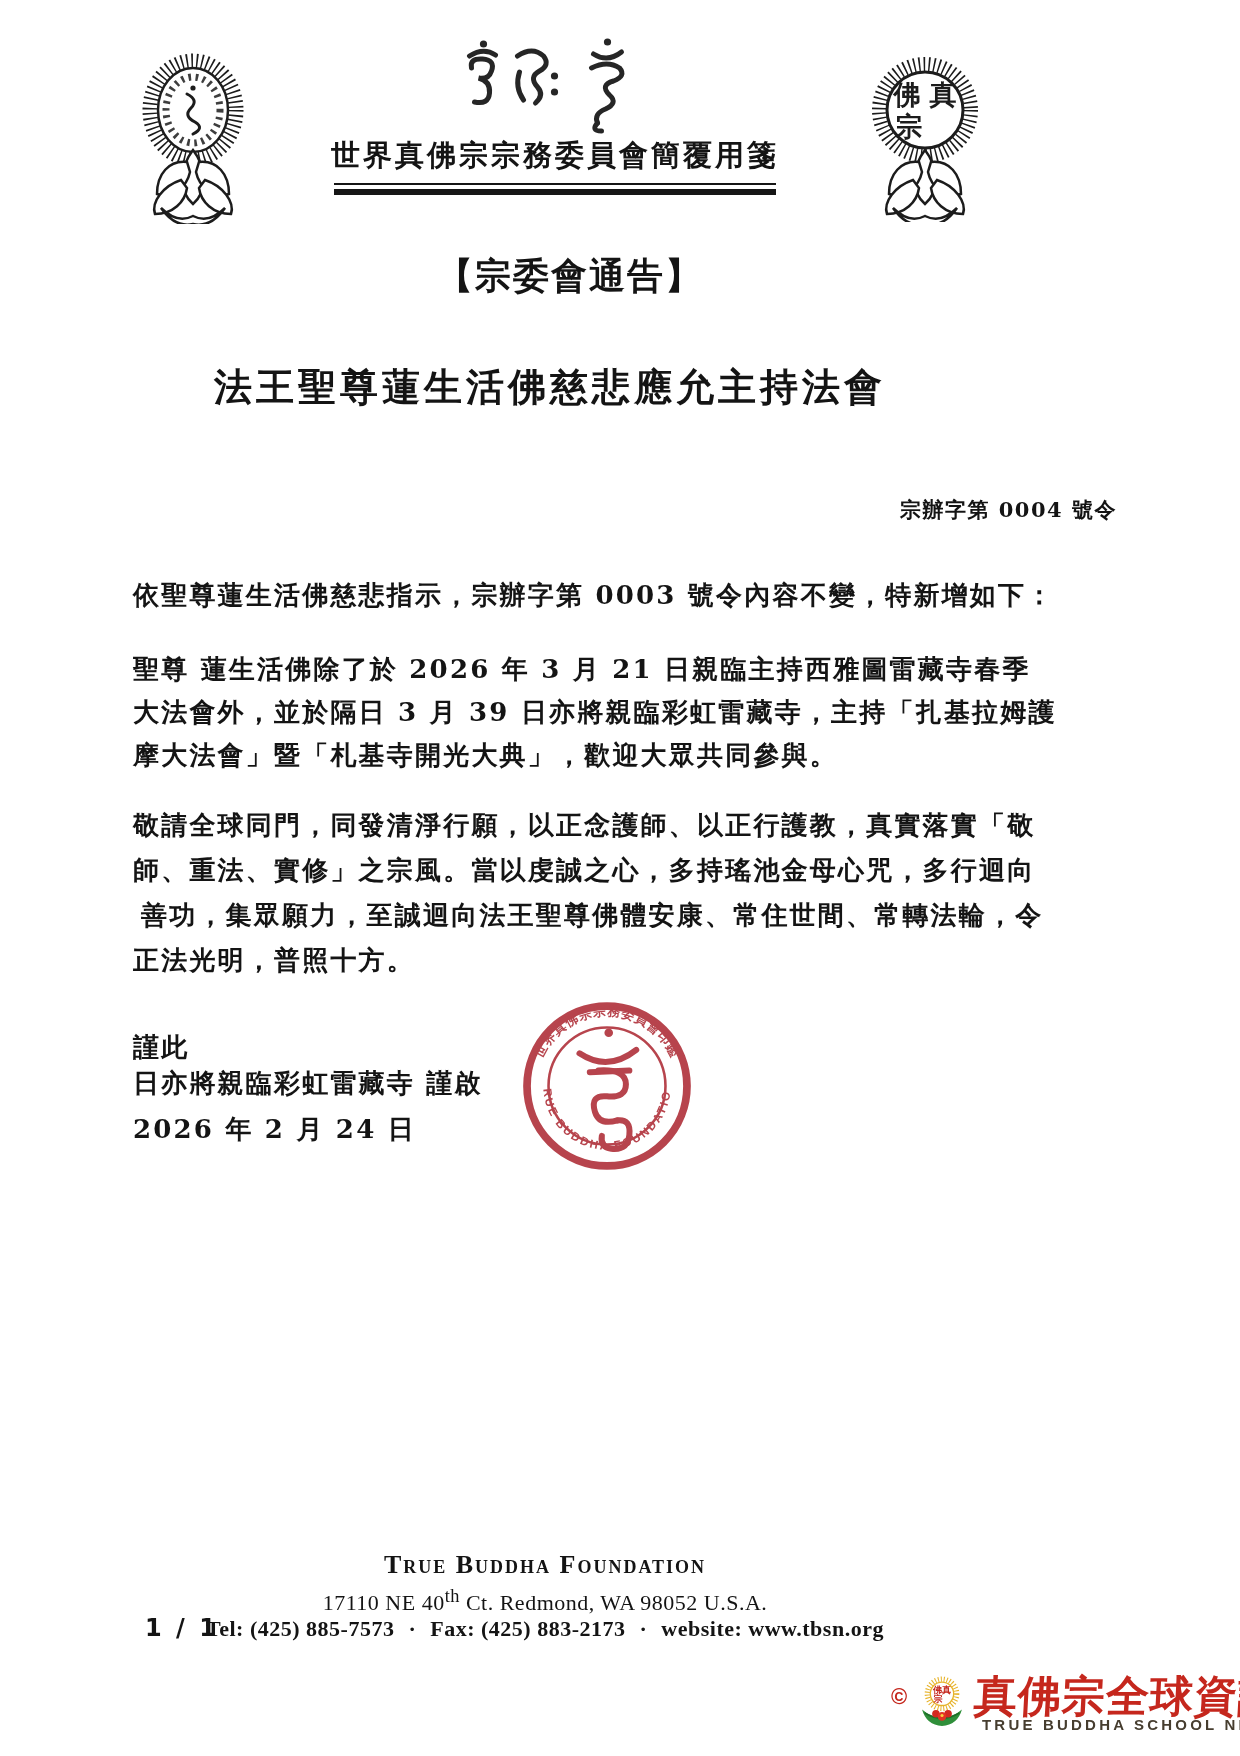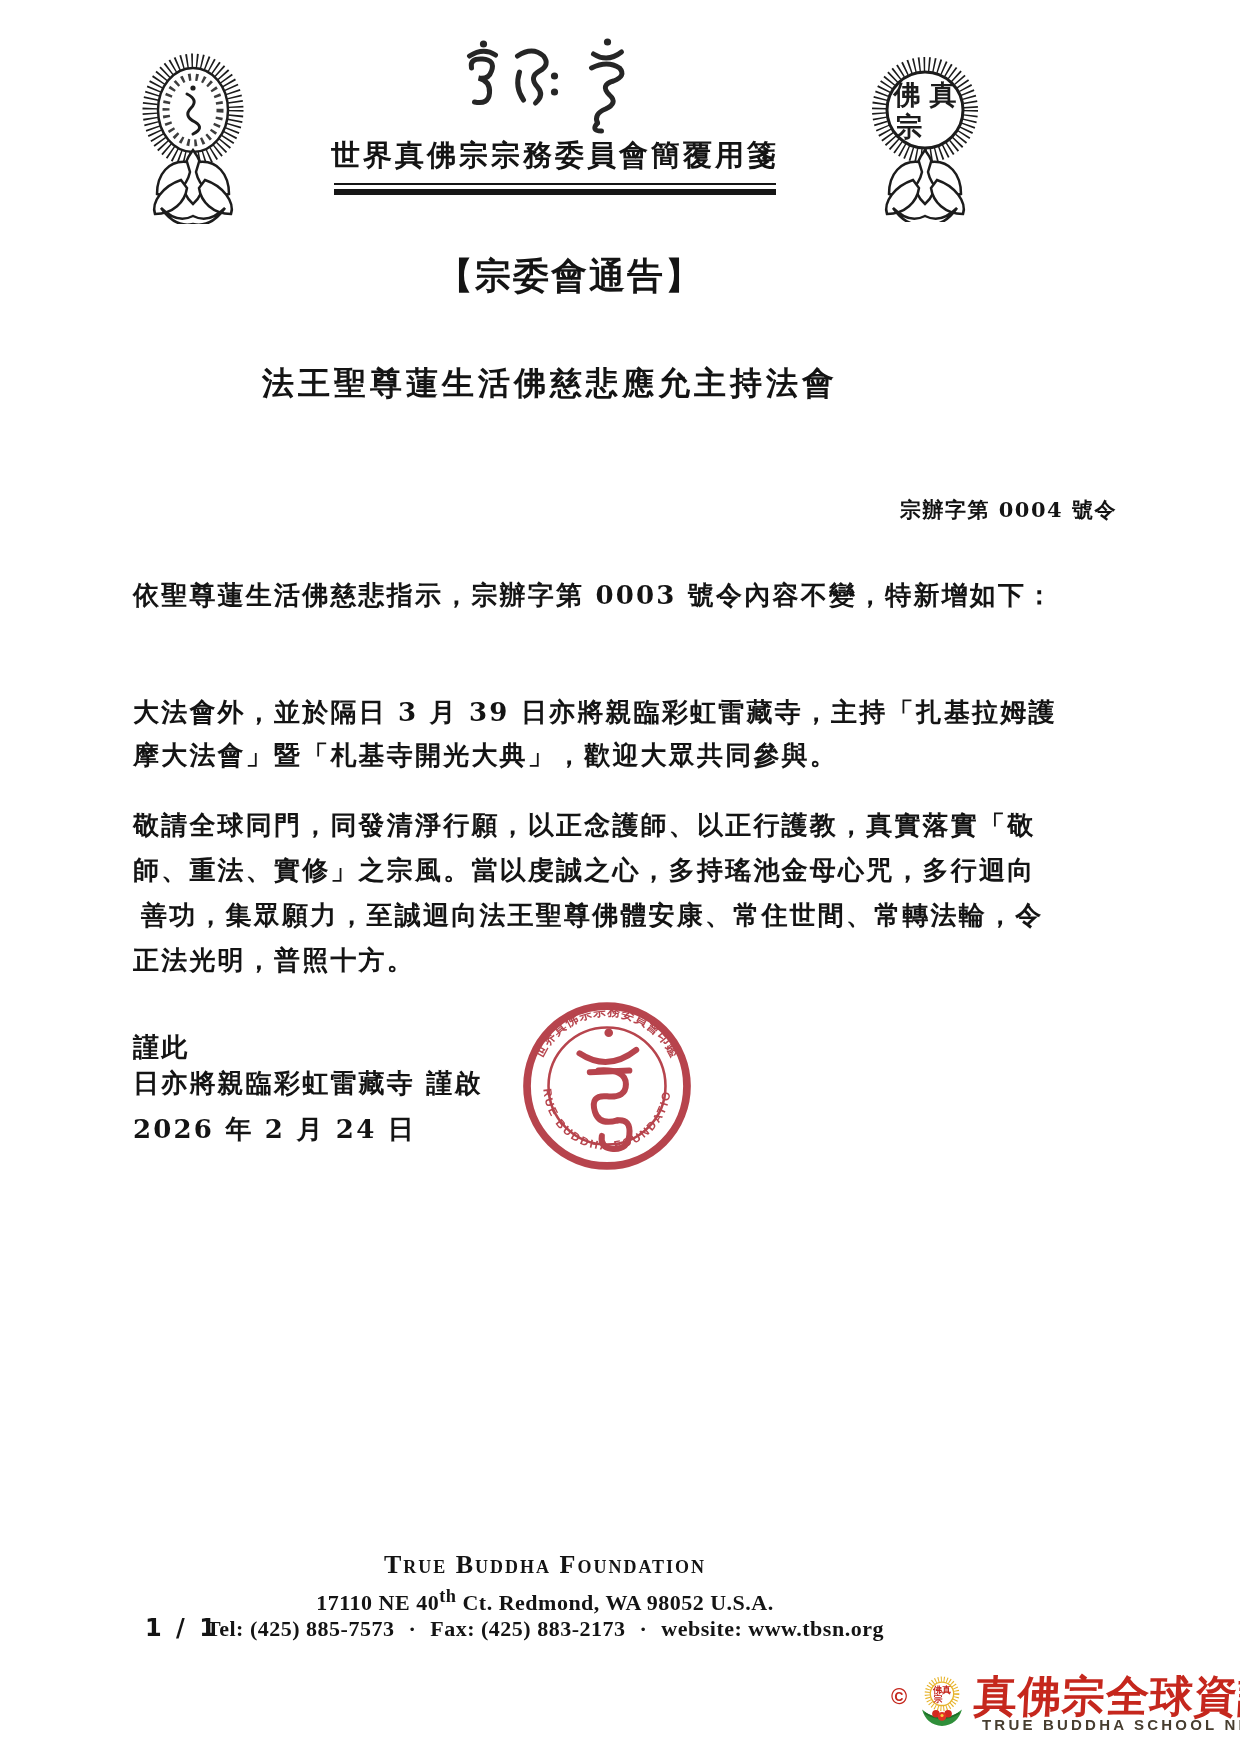--- a/index.html
+++ b/index.html
@@ -9,36 +9,36 @@
 
   
   .lh-center{left:300px;top:34px;width:510px;text-align:center;}
   .lh-title{font-size:29px;font-weight:600;letter-spacing:3px;white-space:nowrap;margin-top:2px;}
   .lh-rule{margin:7px auto 0;width:442px;height:4px;border-top:2px solid #161616;border-bottom:6px solid #161616;}
 
   
   .notice-heading{left:0;top:252px;width:1140px;text-align:center;
         font-size:36px;font-weight:bold;letter-spacing:2px;}
   .notice-subject{left:0;top:362px;width:1100px;text-align:center;
-        font-size:32px;font-weight:bold;letter-spacing:4px;white-space:nowrap;}
+        font-size:38px;font-weight:bold;letter-spacing:4px;white-space:nowrap;}
   .notice-ref{right:123px;top:448px;font-size:21px;font-weight:bold;letter-spacing:1.5px;white-space:nowrap;margin-top:48px;}
 
   
   .body-line{position:absolute;left:133px;width:1000px;font-size:26px;font-weight:600;
         letter-spacing:2.2px;white-space:nowrap;}
   .closing-line{position:absolute;left:133px;font-size:26px;font-weight:600;
         letter-spacing:2.2px;white-space:nowrap;}
 
   
   .seal{left:520px;top:1000px;opacity:.92;}
 
   
   .ft{left:0;width:1090px;text-align:center;font-family:"Liberation Serif",serif;}
   .ft-org{top:1550px;font-size:26px;font-weight:bold;font-variant:small-caps;letter-spacing:2px;}
-  .ft-addr{top:1586px;font-size:22px;font-weight:bold;letter-spacing:.5px;}
+  .ft-addr{top:1586px;font-size:22px;font-weight:normal;letter-spacing:.5px;}
   .ft-contact{top:1616px;font-size:22px;font-weight:bold;letter-spacing:.5px;}
   .ft-contact .sep{padding:0 14px;}
   .page-num{left:145px;top:1614px;font-size:24px;font-weight:bold;
         font-family:"DejaVu Sans",sans-serif;letter-spacing:3px;}
 
   
   .copyright{left:891px;top:1684px;font-size:22px;font-weight:bold;color:#c5271d;
         font-family:"Liberation Sans",sans-serif;}
   .brand-emblem{left:916px;top:1672px;}
   .brand-zh{left:974px;top:1668px;font-size:43px;font-weight:bold;color:#c5271d;
@@ -102,20 +102,21 @@
     <div class="lh-title">世界真佛宗宗務委員會簡覆用箋</div>
     <div class="lh-rule"></div>
   </div>
 
   <div class="abs notice-heading">【宗委會通告】</div>
   <div class="abs notice-subject">法王聖尊蓮生活佛慈悲應允主持法會</div>
   <div class="abs notice-ref">宗辦字第 0004 號令</div>
 
   <div class="body-line" style="top:578px;">依聖尊蓮生活佛慈悲指示，宗辦字第 0003 號令內容不變，特新增如下：</div>
 
+  <div class="body-line" style="top:652px;">聖尊 蓮生活佛除了於 2026 年 3 月 21 日親臨主持西雅圖雷藏寺春季</div>
   <div class="body-line" style="top:695px;">大法會外，並於隔日 3 月 39 日亦將親臨彩虹雷藏寺，主持「扎基拉姆護</div>
   <div class="body-line" style="top:738px;">摩大法會」暨「札基寺開光大典」，歡迎大眾共同參與。</div>
 
   <div class="body-line" style="top:808px;">敬請全球同門，同發清淨行願，以正念護師、以正行護教，真實落實「敬</div>
   <div class="body-line" style="top:853px;">師、重法、實修」之宗風。當以虔誠之心，多持瑤池金母心咒，多行迴向</div>
   <div class="body-line" style="top:898px;margin-left:8px;">善功，集眾願力，至誠迴向法王聖尊佛體安康、常住世間、常轉法輪，令</div>
   <div class="body-line" style="top:943px;">正法光明，普照十方。</div>
 
   <div class="closing-line" style="top:1020px;margin-top:10px;">謹此</div>
   <div class="closing-line" style="top:1066px;">日亦將親臨彩虹雷藏寺 謹啟</div>

